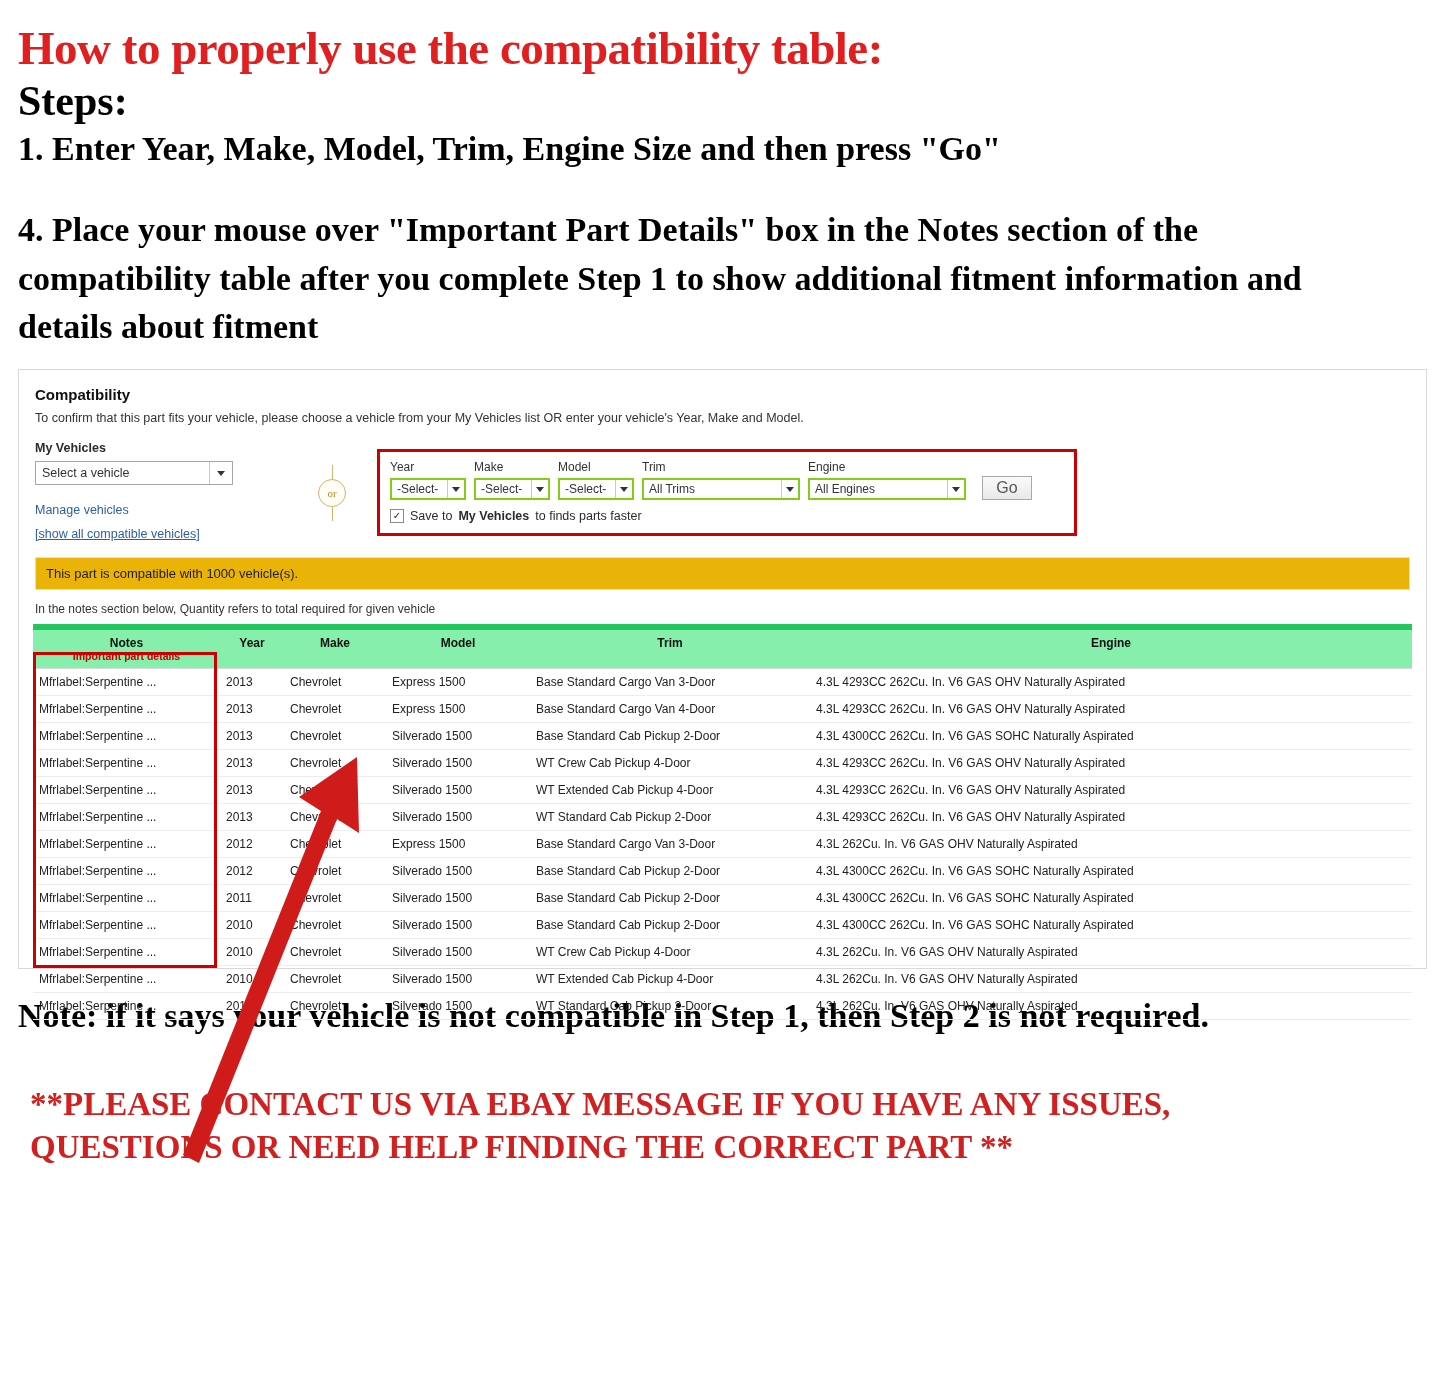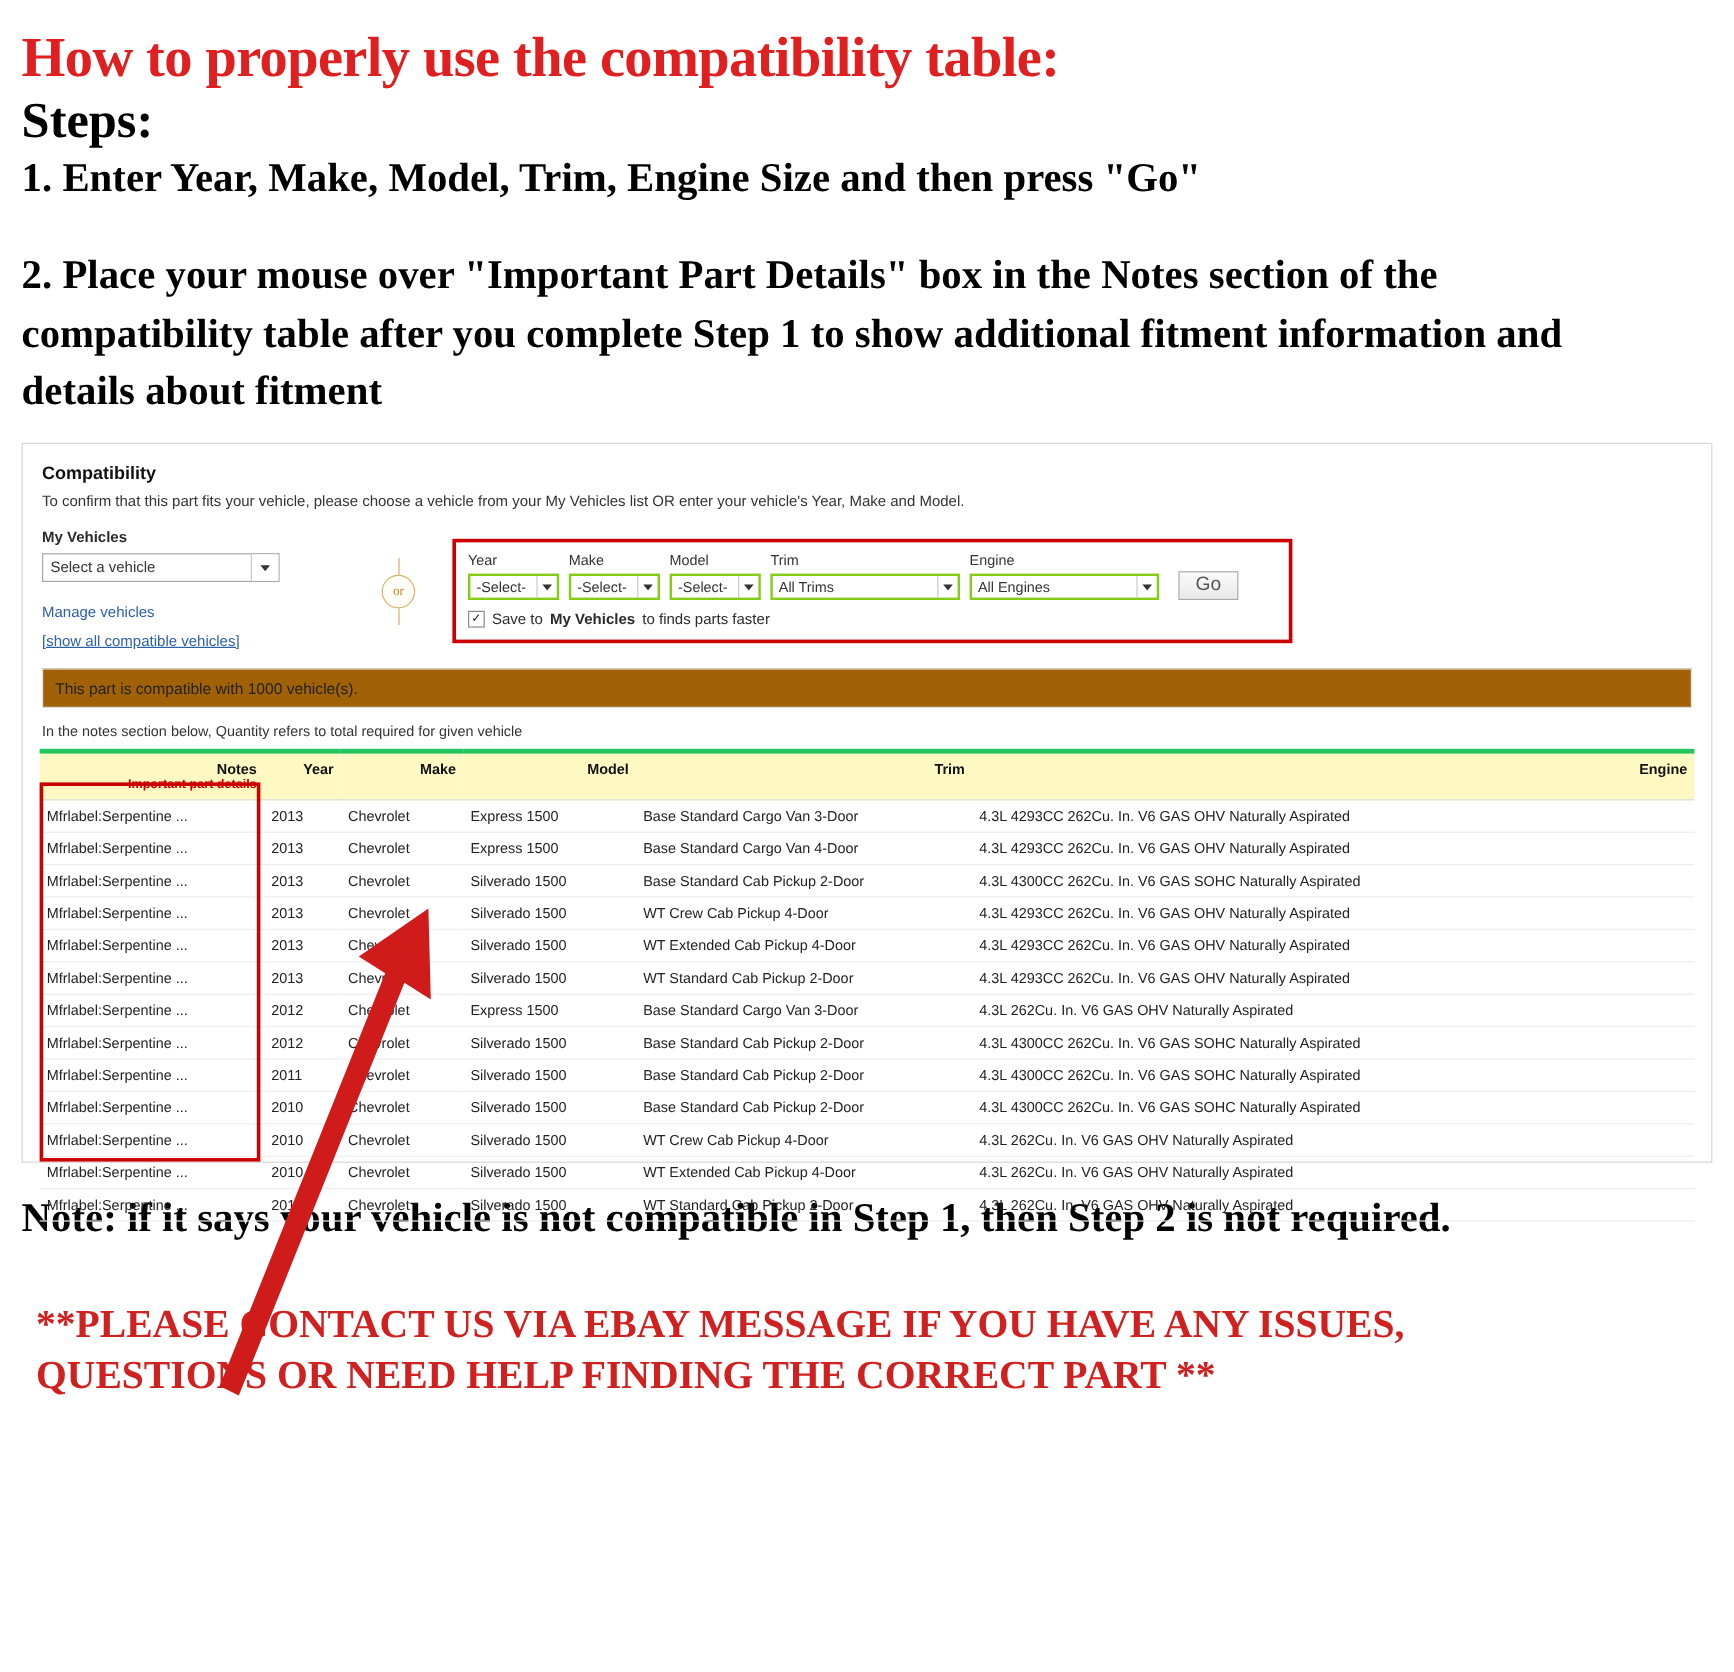--- a/index.html
+++ b/index.html
@@ -222,46 +222,46 @@
     background: #fff;
     display: inline-flex;
     align-items: center; justify-content: center;
     font-size: 10px;
     color: #222;
     line-height: 1;
   }
 
   .compat-count {
     margin: 16px 2px 0 2px;
-    background: #a16207;
+    background: #eab308;
     border: 1px solid #e0e0e0;
     font-size: 13px;
     padding: 8px 10px;
     color: #222;
   }
   .notes-hint {
     font-size: 12px;
     color: #333;
     margin: 12px 2px 8px 2px;
   }
 
   
   table.fit {
     width: 100%;
     border-collapse: collapse;
     font-size: 12px;
     table-layout: fixed;
   }
   table.fit th {
-    text-align: right;
+    text-align: center;
     font-size: 12px;
     font-weight: bold;
     color: #111;
-    background: #fef9c3;
-    border-top: 4px solid #22c55e;
+    background: #86efac;
+    border-top: 6px solid #22c55e;
     border-bottom: 1px solid #dcdcdc;
     padding: 6px 6px;
     vertical-align: top;
   }
   table.fit th .sub {
     display: block;
     color: #cc0000;
     font-size: 10.5px;
     font-weight: bold;
   }
@@ -320,21 +320,21 @@
     max-width: 1320px;
   }
 </style>
 </head>
 <body>
 
 <div class="head-wrap">
   <div class="title-red">How to properly use the compatibility table:</div>
   <div class="steps-label">Steps:</div>
   <div class="step-line">1. Enter Year, Make, Model, Trim, Engine Size and then press "Go"</div>
-  <div class="step-two">2. Place your mouse over "Important Part Details" box in the Notes section of the compatibility table after you complete Step 1 to show additional fitment information and details about fitment</div>
+  <div class="step-two">4. Place your mouse over "Important Part Details" box in the Notes section of the compatibility table after you complete Step 1 to show additional fitment information and details about fitment</div>
 </div>
 
 <div class="compat-panel">
 
   <div class="compat-title">Compatibility</div>
   <div class="compat-sub">To confirm that this part fits your vehicle, please choose a vehicle from your My Vehicles list OR enter your vehicle's Year, Make and Model.</div>
 
   <div class="row-top">
     <div class="myveh">
       <div class="myveh-label">My Vehicles</div>

